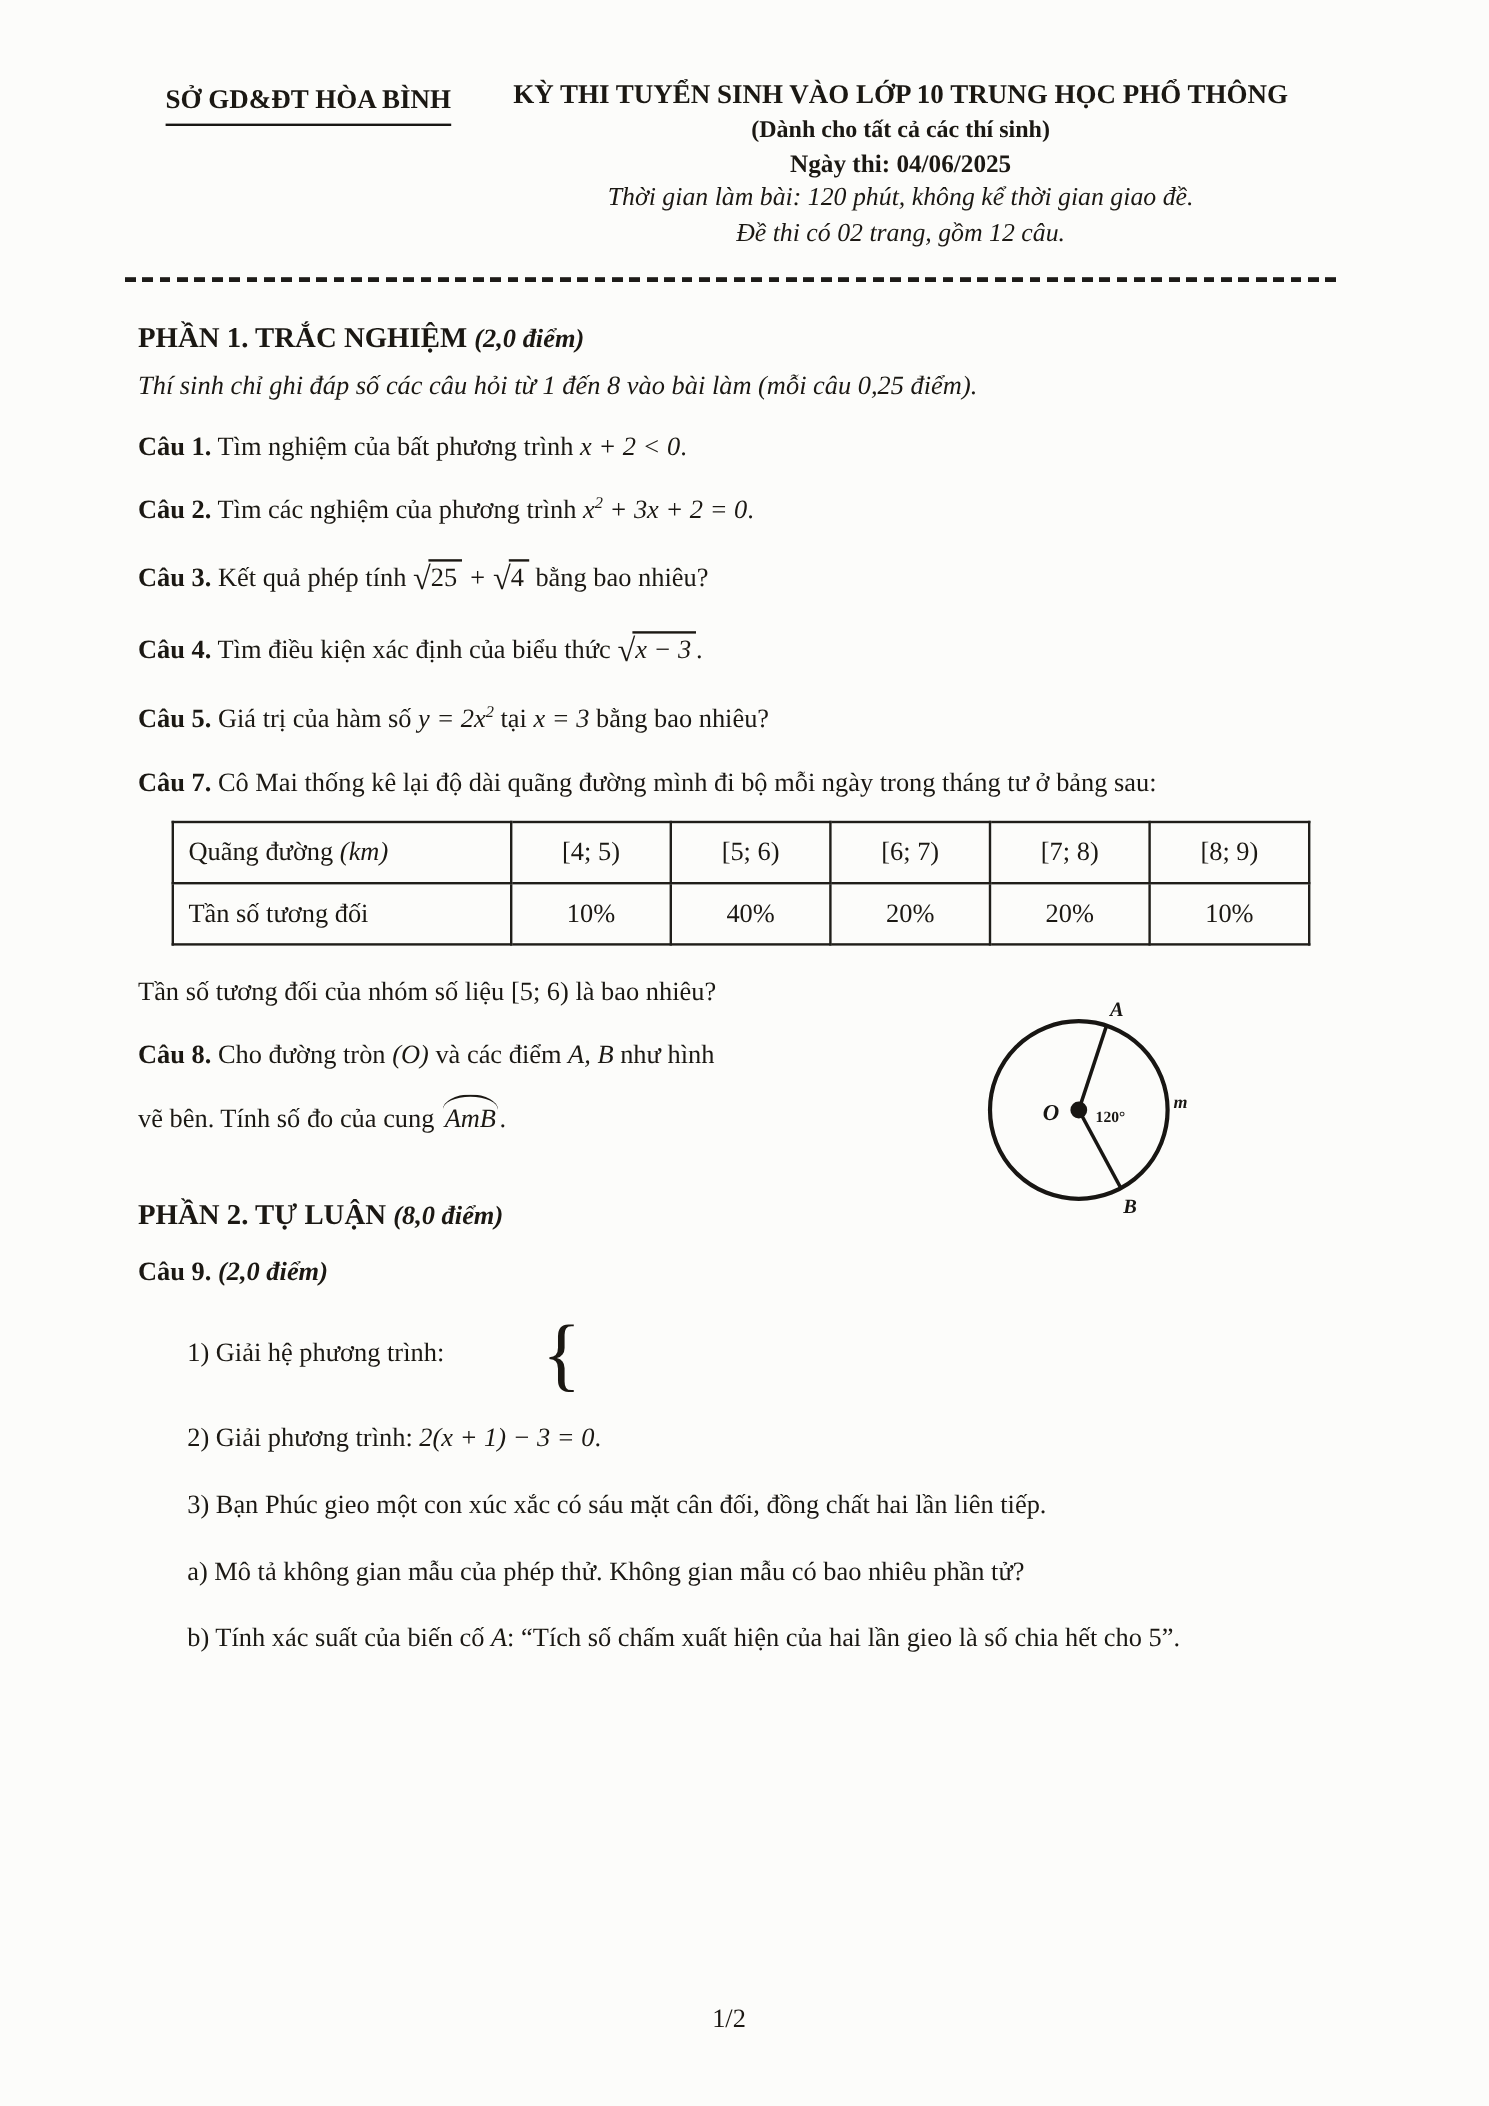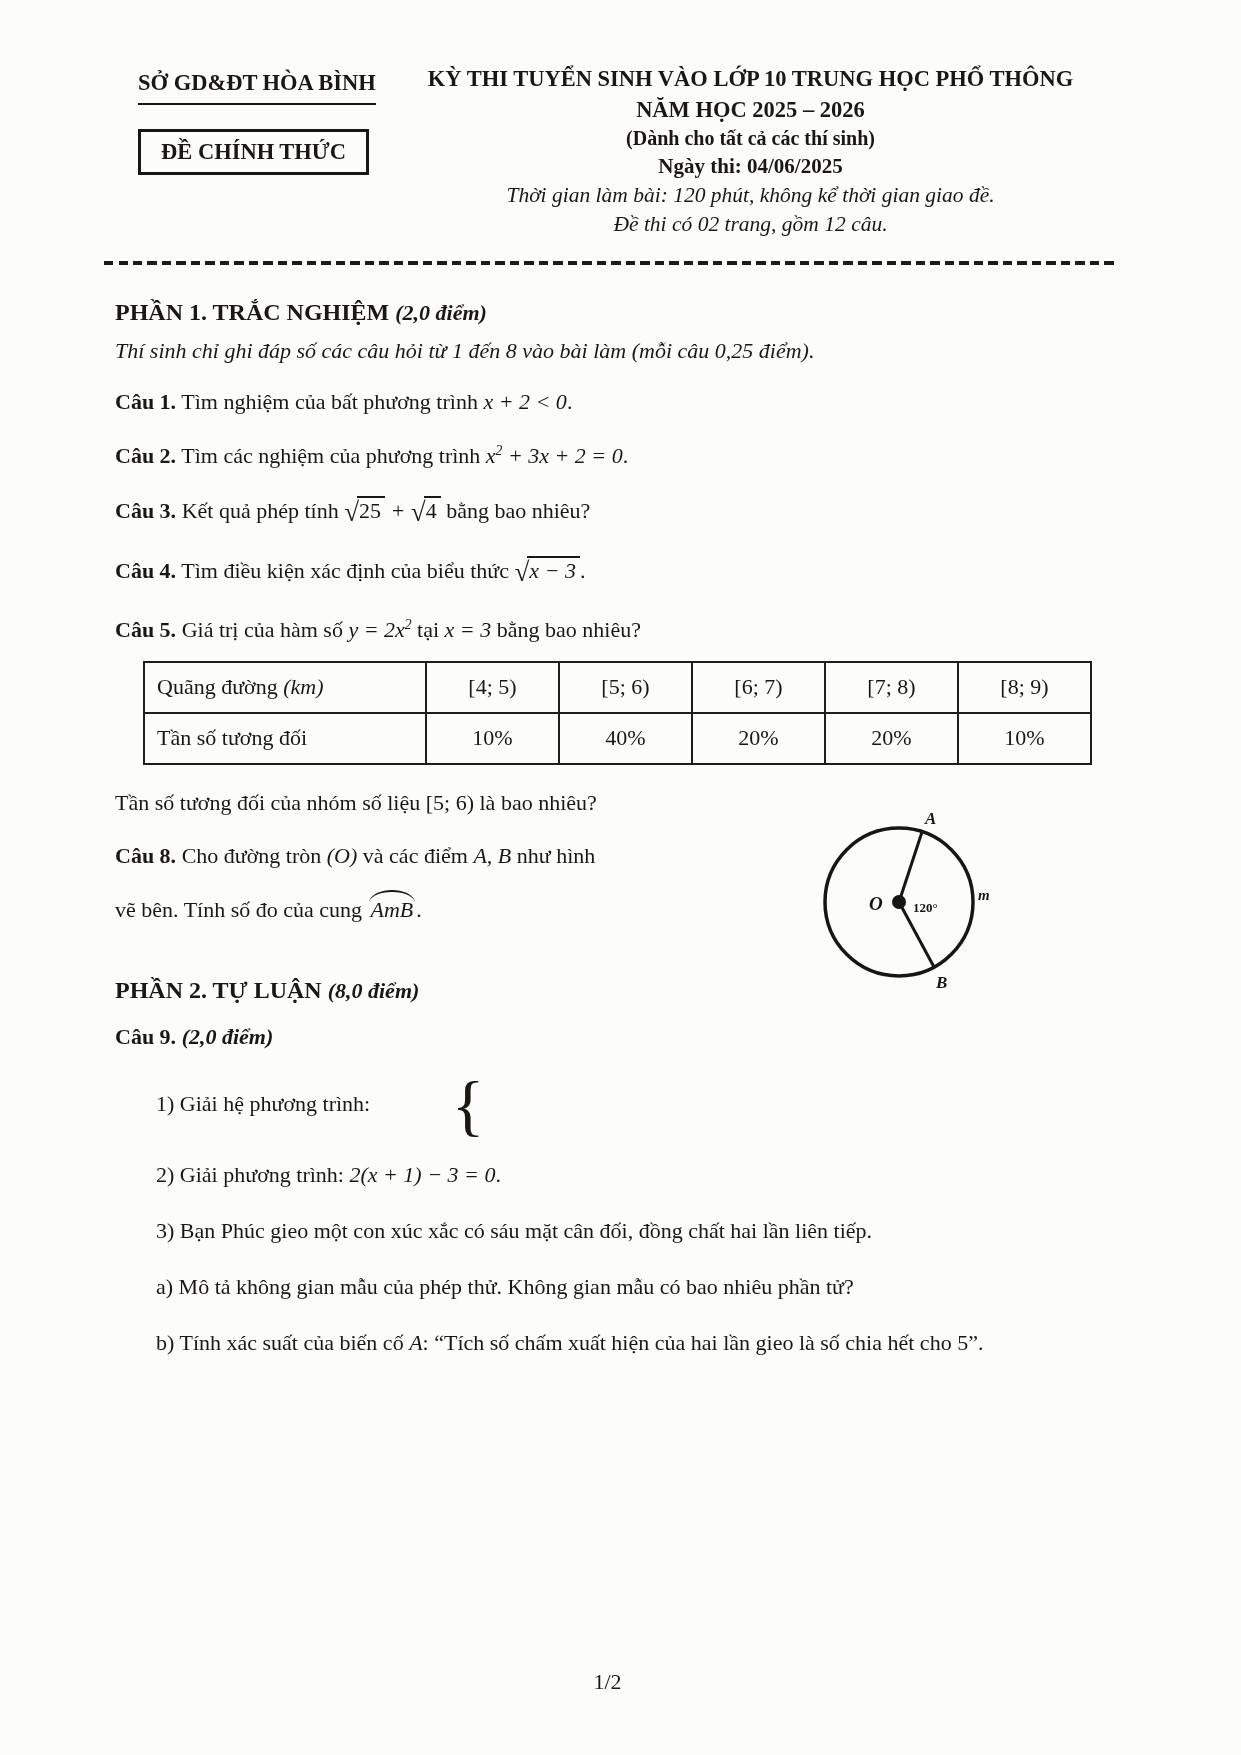--- a/index.html
+++ b/index.html
@@ -76,27 +76,23 @@
 </head>
 <body>
 
 <div class="page">
 
   <div class="header">
     <div class="h-left">
       <div>
         <span class="dept">SỞ GD&amp;ĐT HÒA BÌNH</span>
       </div>
-      <div class="official-box">
-        <span>ĐỀ CHÍNH THỨC</span>
-      </div>
     </div>
     <div class="h-right">
       <div class="t1 b">KỲ THI TUYỂN SINH VÀO LỚP 10 TRUNG HỌC PHỔ THÔNG</div>
-      <div class="t2 b">NĂM HỌC 2025 – 2026</div>
       <div class="t4 b">(Dành cho tất cả các thí sinh)</div>
       <div class="t5 b">Ngày thi: 04/06/2025</div>
       <div class="t6">Thời gian làm bài: 120 phút, không kể thời gian giao đề.</div>
       <div class="t7">Đề thi có 02 trang, gồm 12  câu.</div>
     </div>
   </div>
 
   <div class="divider"></div>
 
   <div class="section-heading">
@@ -135,20 +131,24 @@
   <p class="q">
     <span class="b">Câu 5.</span>
     <span>Giá trị của hàm số</span>
     <span class="math"><span>y = 2x</span><sup>2</sup></span>
     <span>tại</span>
     <span class="math">x = 3</span>
     <span>bằng bao nhiêu?</span>
   </p>
 
 
+  <p class="q">
+    <span class="b">Câu 7.</span>
+    <span>Cô Mai thống kê lại độ dài quãng đường mình đi bộ mỗi ngày trong tháng tư ở bảng sau:</span>
+  </p>
 
   <table class="freq-table">
     <tbody>
         <tr>
       <td class="c0"><span>Quãng đường</span> <span class="math">(km)</span></td>
       <td class="cv">[4; 5)</td>
       <td class="cv">[5; 6)</td>
       <td class="cv">[6; 7)</td>
       <td class="cv">[7; 8)</td>
       <td class="cv">[8; 9)</td>

